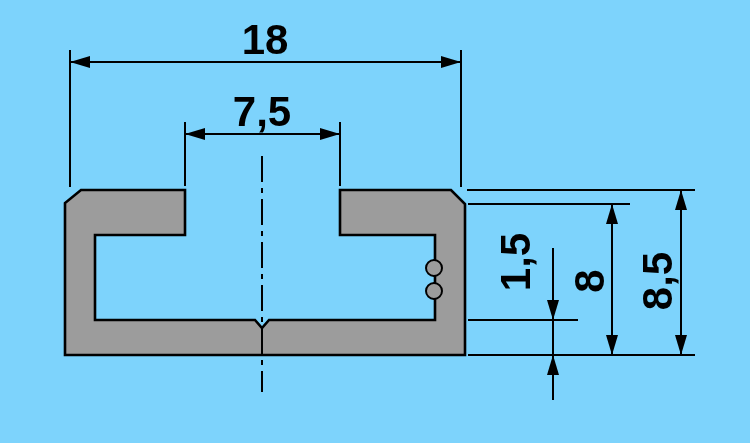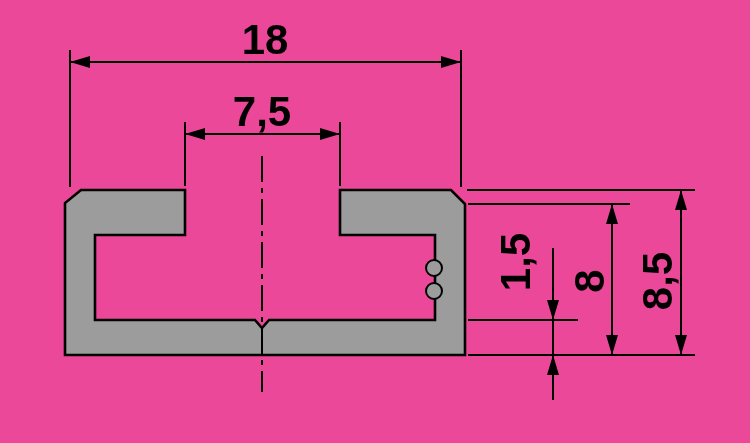--- a/index.html
+++ b/index.html
@@ -1,20 +1,20 @@
 <!DOCTYPE html>
 <html><head>
 <meta charset="utf-8">
 <style>
   html, body { margin: 0; padding: 0; background: #ffffff; }
   .stage {
     position: relative;
     width: 750px;
     height: 443px;
-    background: #ec4899;
+    background: #7dd3fc;
     overflow: hidden;
   }
   svg { display: block; }
   .profile { stroke: #000000; stroke-width: 2.6; stroke-linejoin: miter; }
   .bump { stroke: #000000; stroke-width: 2; }
   .dim { stroke: #000000; stroke-width: 2; fill: none; }
   .centerline { stroke: #000000; stroke-width: 2; fill: none; stroke-dasharray: 26 6 5 6; }
   .arrow { fill: #000000; stroke: none; }
   .dimtext {
     font-family: "Liberation Sans", sans-serif;

